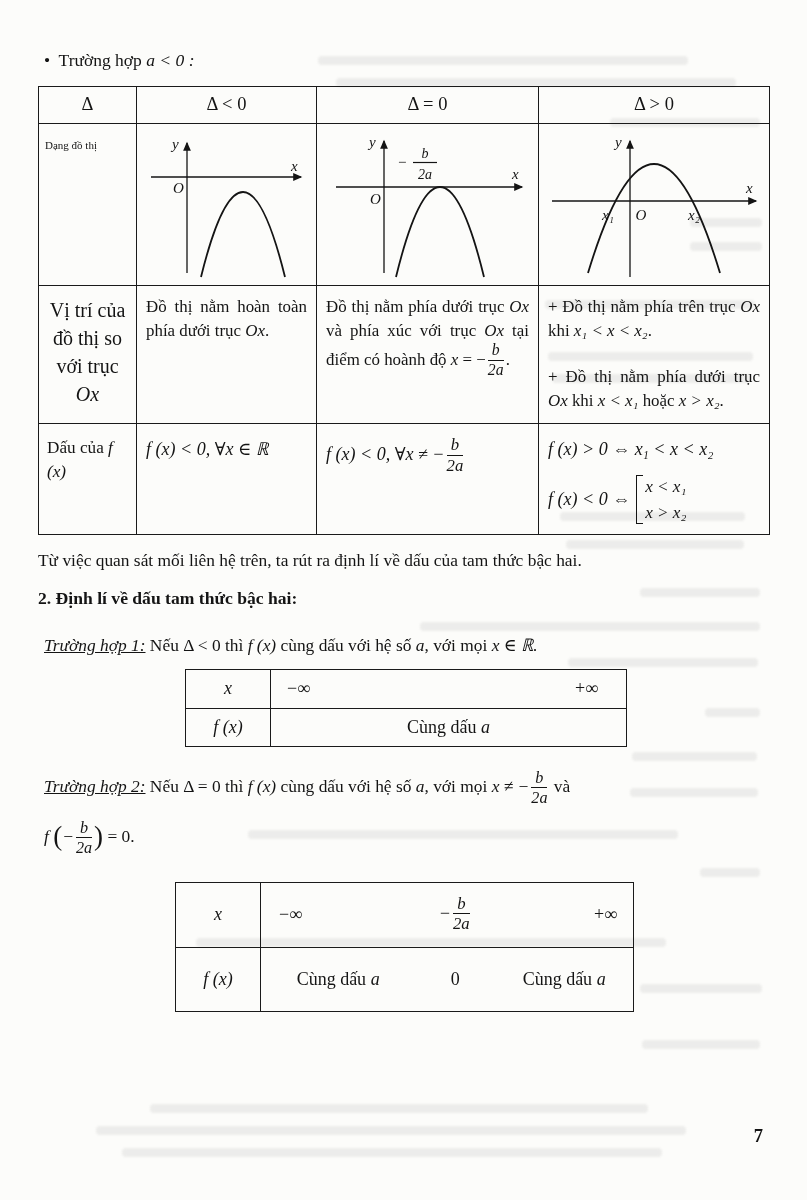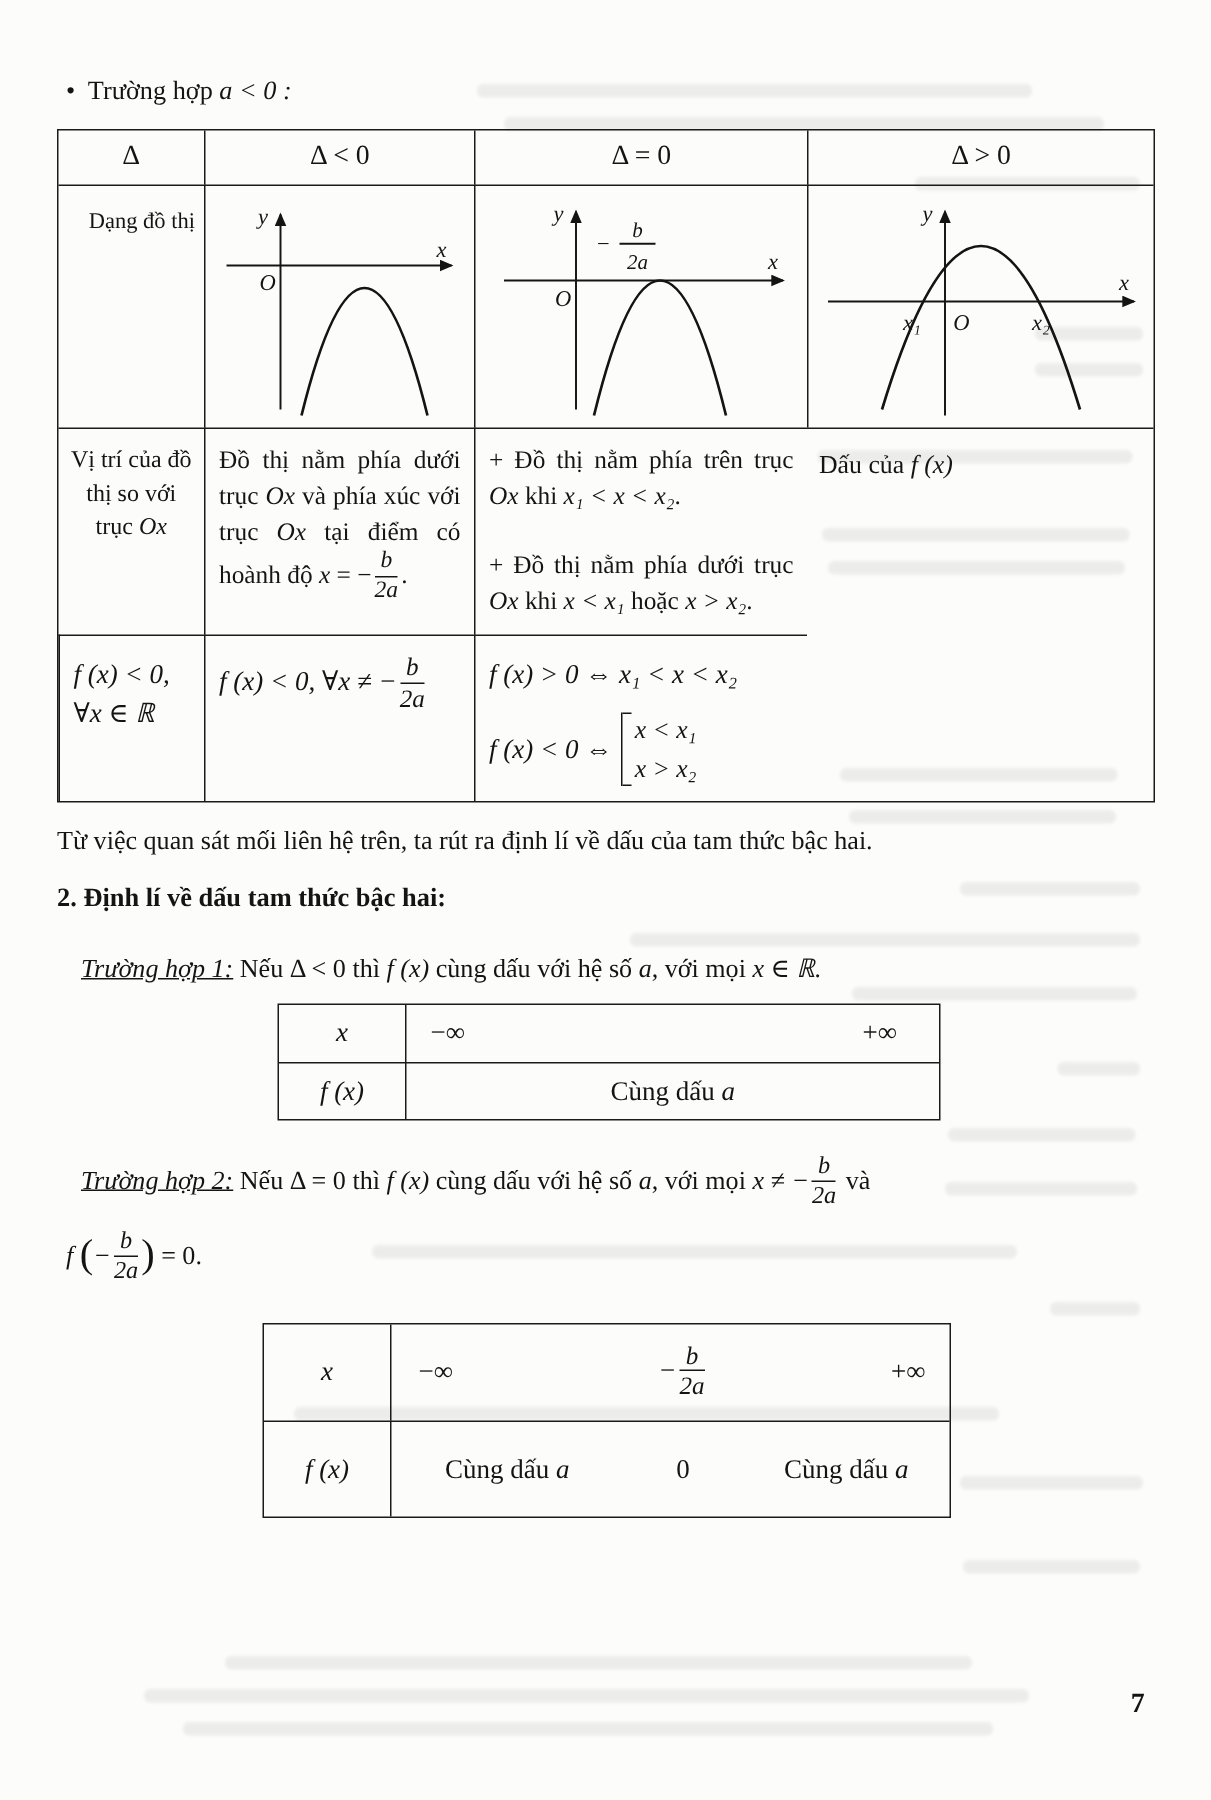--- a/index.html
+++ b/index.html
@@ -24,38 +24,38 @@
 
   .intro{margin:0 0 13px 6px;font-size:17.5px;}
 
   
   .tbl-main{display:grid;grid-template-columns:97px 180px 222px 1fr;border:1.5px solid #1a1a1a;}
   .tbl-main>div{box-sizing:border-box;}
   .bl{border-left:1.4px solid #1a1a1a;}
   .bt{border-top:1.4px solid #1a1a1a;}
   .head{text-align:center;padding:5px 2px 6px;font-size:18.5px;}
   .gcell{display:flex;justify-content:center;align-items:flex-start;padding:5px 2px 4px;}
-  .glabel{text-align:right;padding:14px 6px;font-size:15px;}
+  .glabel{text-align:left;padding:14px 6px;font-size:11px;}
   .pcell{padding:9px 9px 10px;font-size:16.9px;text-align:justify;line-height:1.42;}
-  .plabel{text-align:center;padding:10px 6px;font-size:16px;}
+  .plabel{text-align:center;padding:10px 6px;font-size:20px;}
   .pp{margin:0;}
   .pp + .pp{margin-top:22px;}
   .scell{padding:13px 9px 10px;font-size:18px;}
   .slabel{padding:12px 8px;font-size:17.2px;}
   .sign-line{margin:0;}
   .sign-line.l2{display:flex;align-items:center;margin-top:12px;}
   .cases{display:inline-flex;flex-direction:column;gap:2px;padding-left:8px;margin-left:6px;
          position:relative;border-left:1.6px solid #141414;font-size:.95em;}
   .cases::before,.cases::after{content:"";position:absolute;left:0;width:6px;height:1.6px;background:#141414;}
   .cases::before{top:0;} .cases::after{bottom:0;}
 
   .after-table{margin:13px 0 0;font-size:17.4px;}
   .heading2{margin:13px 0 0;font-size:17.6px;font-weight:bold;}
   .cho{margin:13px 0 0;font-size:17.4px;}
-  .case-line{margin:23px 16px 0;font-size:17.4px;}
+  .case-line{margin:23px 6px 0;font-size:17.4px;}
   .case2-l2{margin:13px 0 0 6px;font-size:17.4px;display:flex;align-items:center;}
 
   
   .tbl1{margin:11px 0 0 147px;width:440px;display:grid;grid-template-columns:84px 1fr;
         border:1.4px solid #1a1a1a;font-size:18px;}
   .tbl1>div{box-sizing:border-box;min-height:38px;display:flex;align-items:center;justify-content:center;}
   .axis-cell{justify-content:space-between !important;padding:0 28px 0 16px;}
 
   .tbl2{margin:25px 0 0 137px;width:457px;display:grid;grid-template-columns:84px 1fr;
         border:1.4px solid #1a1a1a;font-size:18px;}
@@ -163,20 +163,21 @@
           <path d="M46 144 Q112 -74 178 144" fill="none" stroke="#141414" stroke-width="1.8"></path>
           <text x="73" y="18" class="svgm">y</text>
           <text x="66" y="91" text-anchor="middle" class="svgm">x₁</text>
           <text x="99" y="91" text-anchor="middle" class="svgm">O</text>
           <text x="152" y="91" text-anchor="middle" class="svgm">x₂</text>
           <text x="204" y="64" class="svgm">x</text>
         </svg>
       </div>
 
       <div class="plabel bt"><span>Vị trí của đồ thị so với trục </span><span class="mi">Ox</span></div>
+      <div class="pcell bt bl"><span>Đồ thị nằm hoàn toàn phía dưới trục </span><span class="mi">Ox</span><span>.</span></div>
       <div class="pcell bt bl"><span>Đồ thị nằm phía dưới trục </span><span class="mi">Ox</span><span> và phía xúc với trục </span><span class="mi">Ox</span><span> tại điểm có hoành độ </span><span class="mi">x</span><span> = −</span><span class="frac">
             <span class="fnum">b</span>
             <span class="fden">2a</span>
           </span><span>.</span></div>
       <div class="pcell bt bl">
         <p class="pp"><span>+ Đồ thị nằm phía trên trục </span><span class="mi">Ox</span><span> khi </span><span class="mi">x₁ &lt; x &lt; x₂</span><span>.</span></p>
         <p class="pp"><span>+ Đồ thị nằm phía dưới trục </span><span class="mi">Ox</span><span> khi </span><span class="mi">x &lt; x₁</span><span> hoặc </span><span class="mi">x &gt; x₂</span><span>.</span></p>
       </div>
 
       <div class="slabel bt"><span>Dấu của </span><span class="mi">f (x)</span></div>

